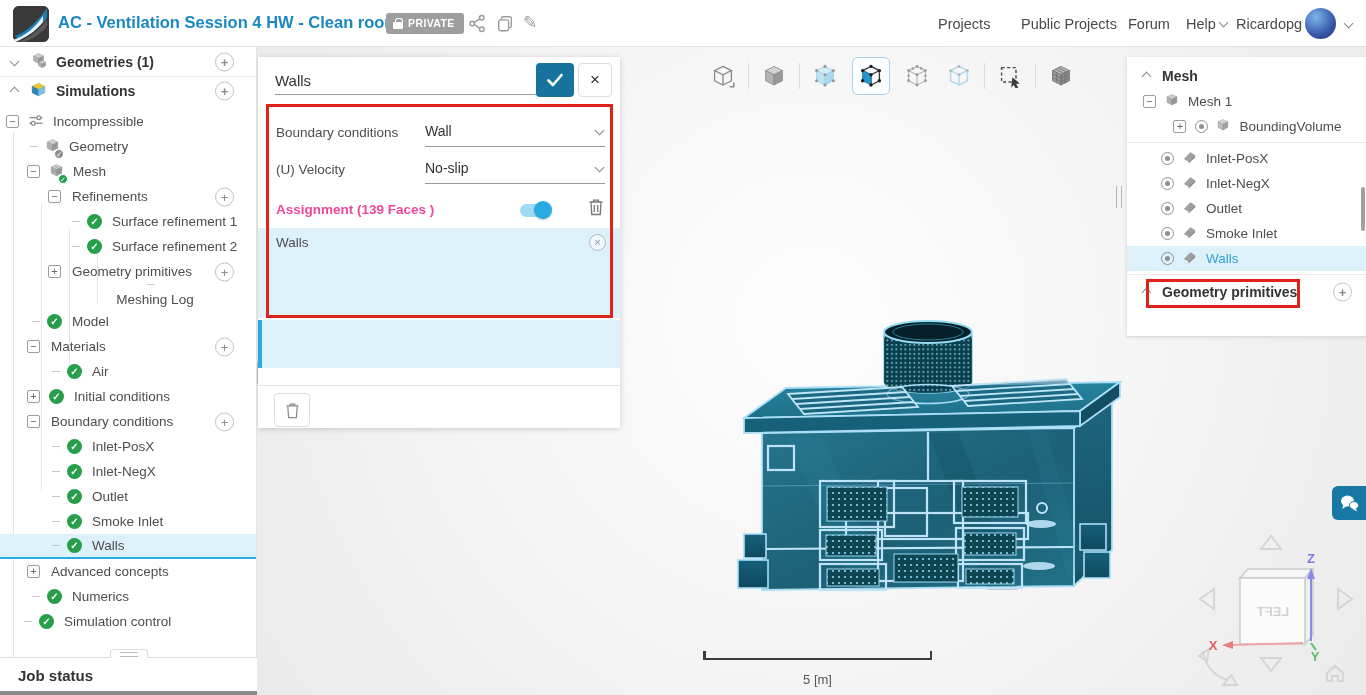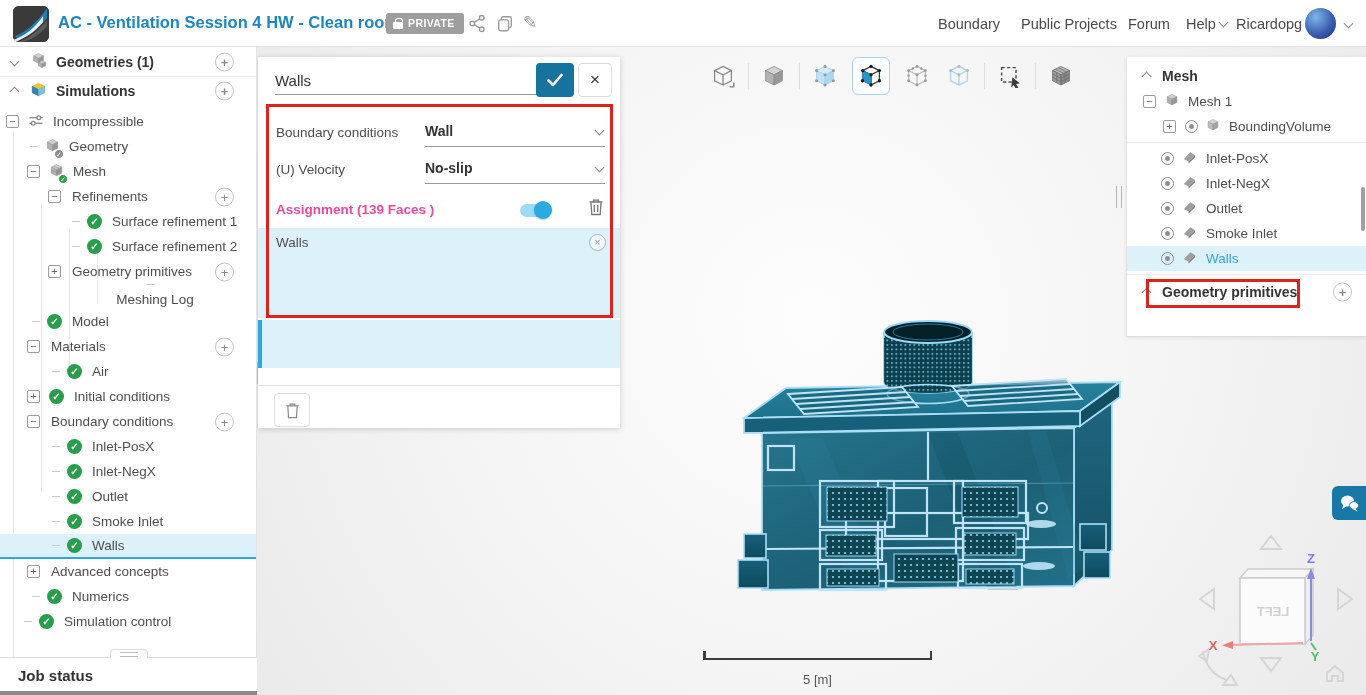--- a/index.html
+++ b/index.html
@@ -79,21 +79,21 @@
 
   
   .card { position:absolute; left:258px; top:57px; width:362px; height:371px; background:#fff; box-shadow:0 1px 6px rgba(0,0,0,.18); z-index:15; }
   .card-hd { position:absolute; left:0; top:0; width:100%; height:47px; }
   .title-input { position:absolute; left:17px; top:10px; width:268px; height:28px; border:none; border-bottom:1px solid #9a9a9a; font-family:"Liberation Sans",sans-serif; font-size:15px; color:#333; outline:none; background:transparent; }
   .btn-ok { position:absolute; left:278px; top:6px; width:38px; height:34px; background:#15739e; border:none; border-radius:4px; display:flex; align-items:center; justify-content:center; cursor:pointer; }
   .btn-x { position:absolute; left:320px; top:6px; width:34px; height:34px; background:#fff; border:1px solid #ddd; border-radius:4px; font-size:17px; color:#333; line-height:30px; text-align:center; cursor:pointer; }
   .frow { position:absolute; left:0; width:100%; height:37px; }
   .frow .flabel { position:absolute; left:18px; top:10px; font-size:13.5px; color:#4d4d4d; }
   .fselect { position:absolute; left:167px; top:2px; width:180px; height:30px; border-bottom:1px solid #9a9a9a; font-size:14px; color:#333; }
-  .fselect .val { position:absolute; left:0; top:6px;font-weight:bold; }
+  .fselect .val { position:absolute; left:0; top:6px; }
   .fselect .chev { position:absolute; right:2px; top:10px; }
   .toggle { position:absolute; left:262px; top:12px; width:30px; height:13px; background:#9edcf5; border-radius:7px; }
   .toggle::after { content:""; position:absolute; right:-2px; top:-3px; width:18px; height:18px; background:#29abe2; border-radius:50%; box-shadow:0 1px 2px rgba(0,0,0,.25); }
   .trash-mini { position:absolute; left:330px; top:6px; width:18px; height:20px; }
   .sel-a { position:absolute; left:0; top:171px; width:362px; height:90px; background:#ddf1fb; }
   .chiprow { position:relative; height:30px; }
   .chiprow .clbl { position:absolute; left:18px; top:7px; font-size:13.5px; color:#4d4d4d; }
   .chip-x { position:absolute; right:14px; top:6px; width:17px; height:17px; border:1px solid #a9b6bc; border-radius:50%; color:#8a969c; font-size:11px; line-height:15px; text-align:center; background:rgba(255,255,255,.5); }
   .chip-x::after { content:"\00d7"; }
   .sel-b { position:absolute; left:0; top:263px; width:362px; height:48px; background:#ddf1fb; border-left:4px solid #29abe2; }
@@ -149,21 +149,21 @@
           <rect x="6" y="2.5" width="11" height="12" rx="2"></rect>
           <rect x="3" y="6" width="11" height="12" rx="2"></rect>
         </g>
       </svg>
     </div>
     <div class="hicon" style="left:523px; top:12px; font-size:17px;">
       <span>✎</span>
     </div>
 
     <div class="hnav" style="left:938px">
-        <span>Boundary</span>
+        <span>Projects</span>
       </div>
     <div class="hnav" style="left:1021px">
         <span>Public Projects</span>
       </div>
     <div class="hnav" style="left:1128px">
         <span>Forum</span>
       </div>
     <div class="hnav" style="left:1186px"><span>Help</span>&nbsp;<span class="chev down" style="margin-top:-3px"></span></div>
     <div class="hnav" style="left:1236px">
         <span>Ricardopg</span>
@@ -695,21 +695,21 @@
             <g stroke="#8a8a8a" stroke-width=".6">
           <polygon points="10,2 17,5.5 10,9 3,5.5" fill="#cfcfcf"></polygon>
               <polygon points="3,5.5 10,9 10,17 3,13.5" fill="#b0b0b0"></polygon>
               <polygon points="17,5.5 10,9 10,17 17,13.5" fill="#979797"></polygon>
             </g>
         </svg>
       </span>
       <span class="lbl">Mesh 1</span>
     </div>
 
-    <div class="trow" style="padding-left:36px;">
+    <div class="trow" style="padding-left:22px;justify-content:center;">
       <span class="exp plus"></span>
       <span class="eye"></span>
       <span class="ic">
         <svg width="14" height="14" viewBox="0 0 20 20">
             <g stroke="#8a8a8a" stroke-width=".6">
           <polygon points="10,2 17,5.5 10,9 3,5.5" fill="#d6d6d6"></polygon>
               <polygon points="3,5.5 10,9 10,17 3,13.5" fill="#bdbdbd"></polygon>
               <polygon points="17,5.5 10,9 10,17 17,13.5" fill="#a3a3a3"></polygon>
             </g>
         </svg>

